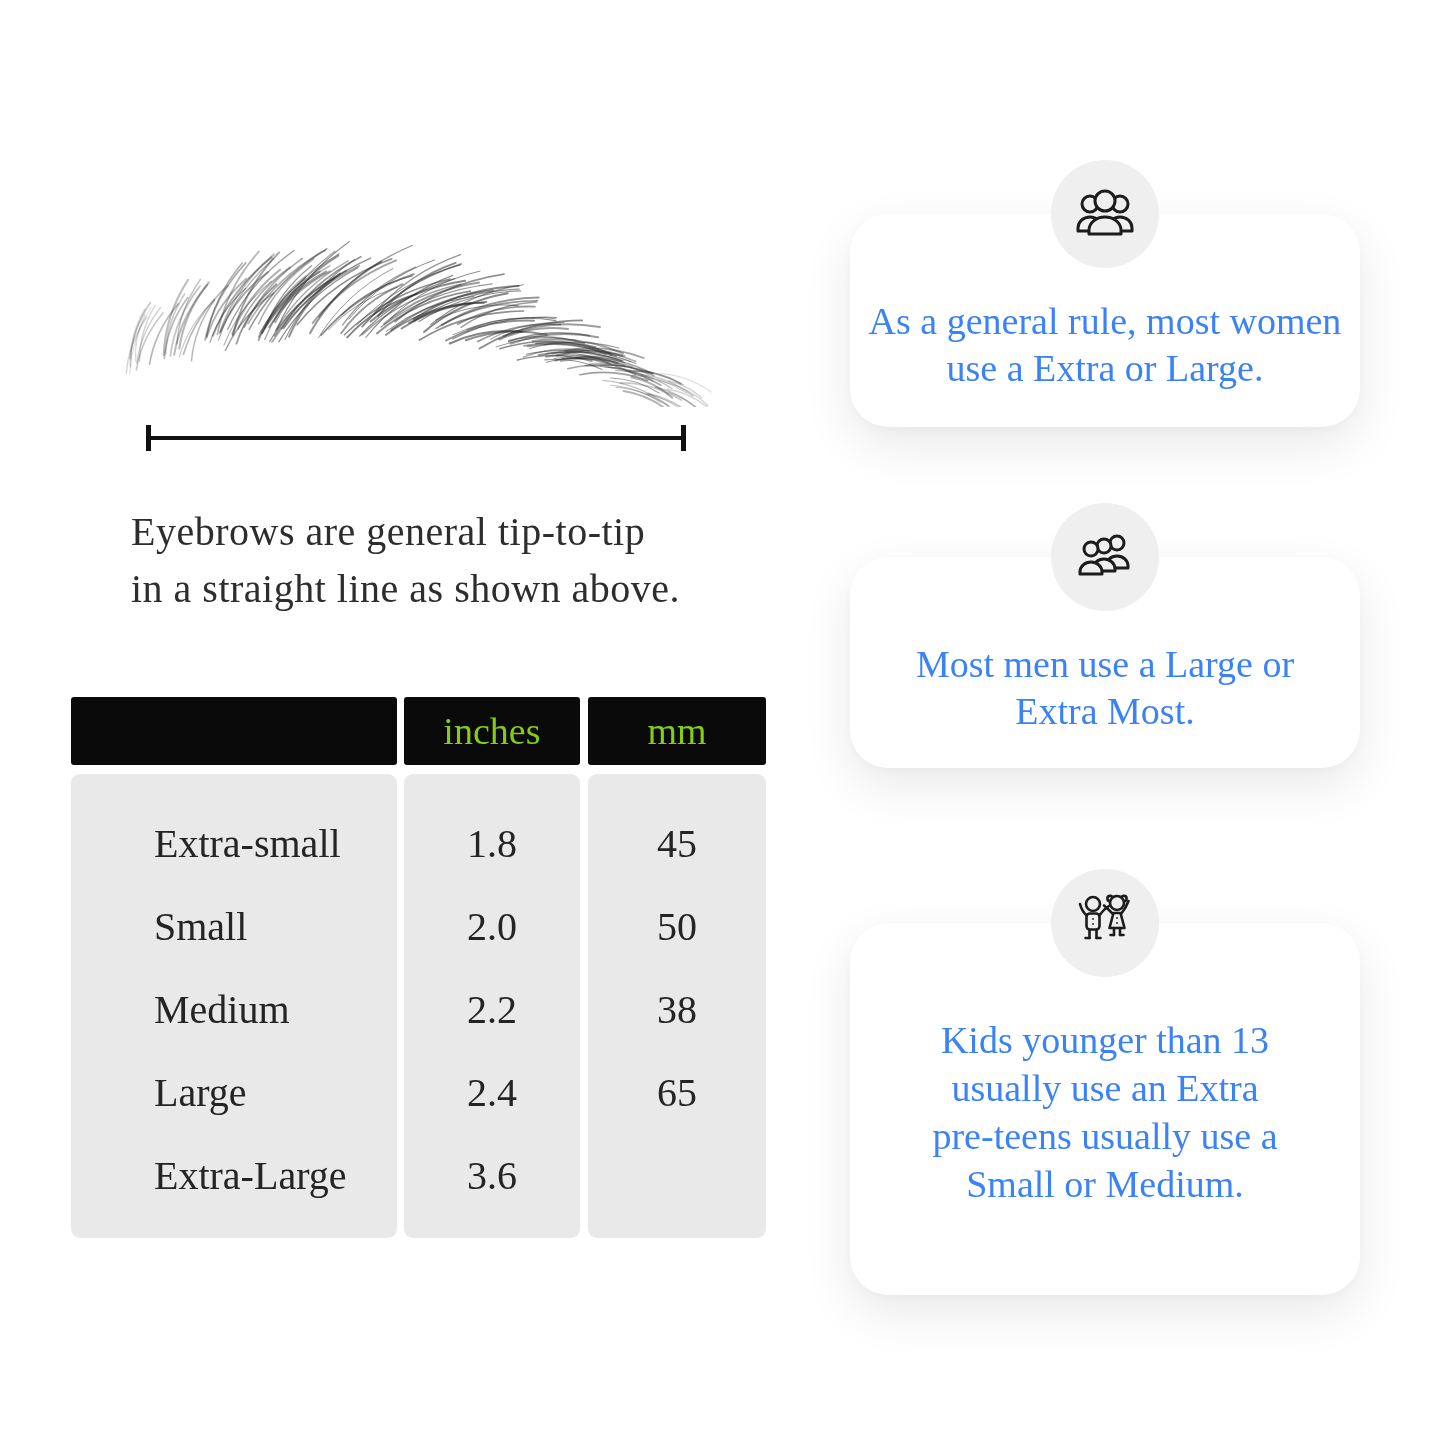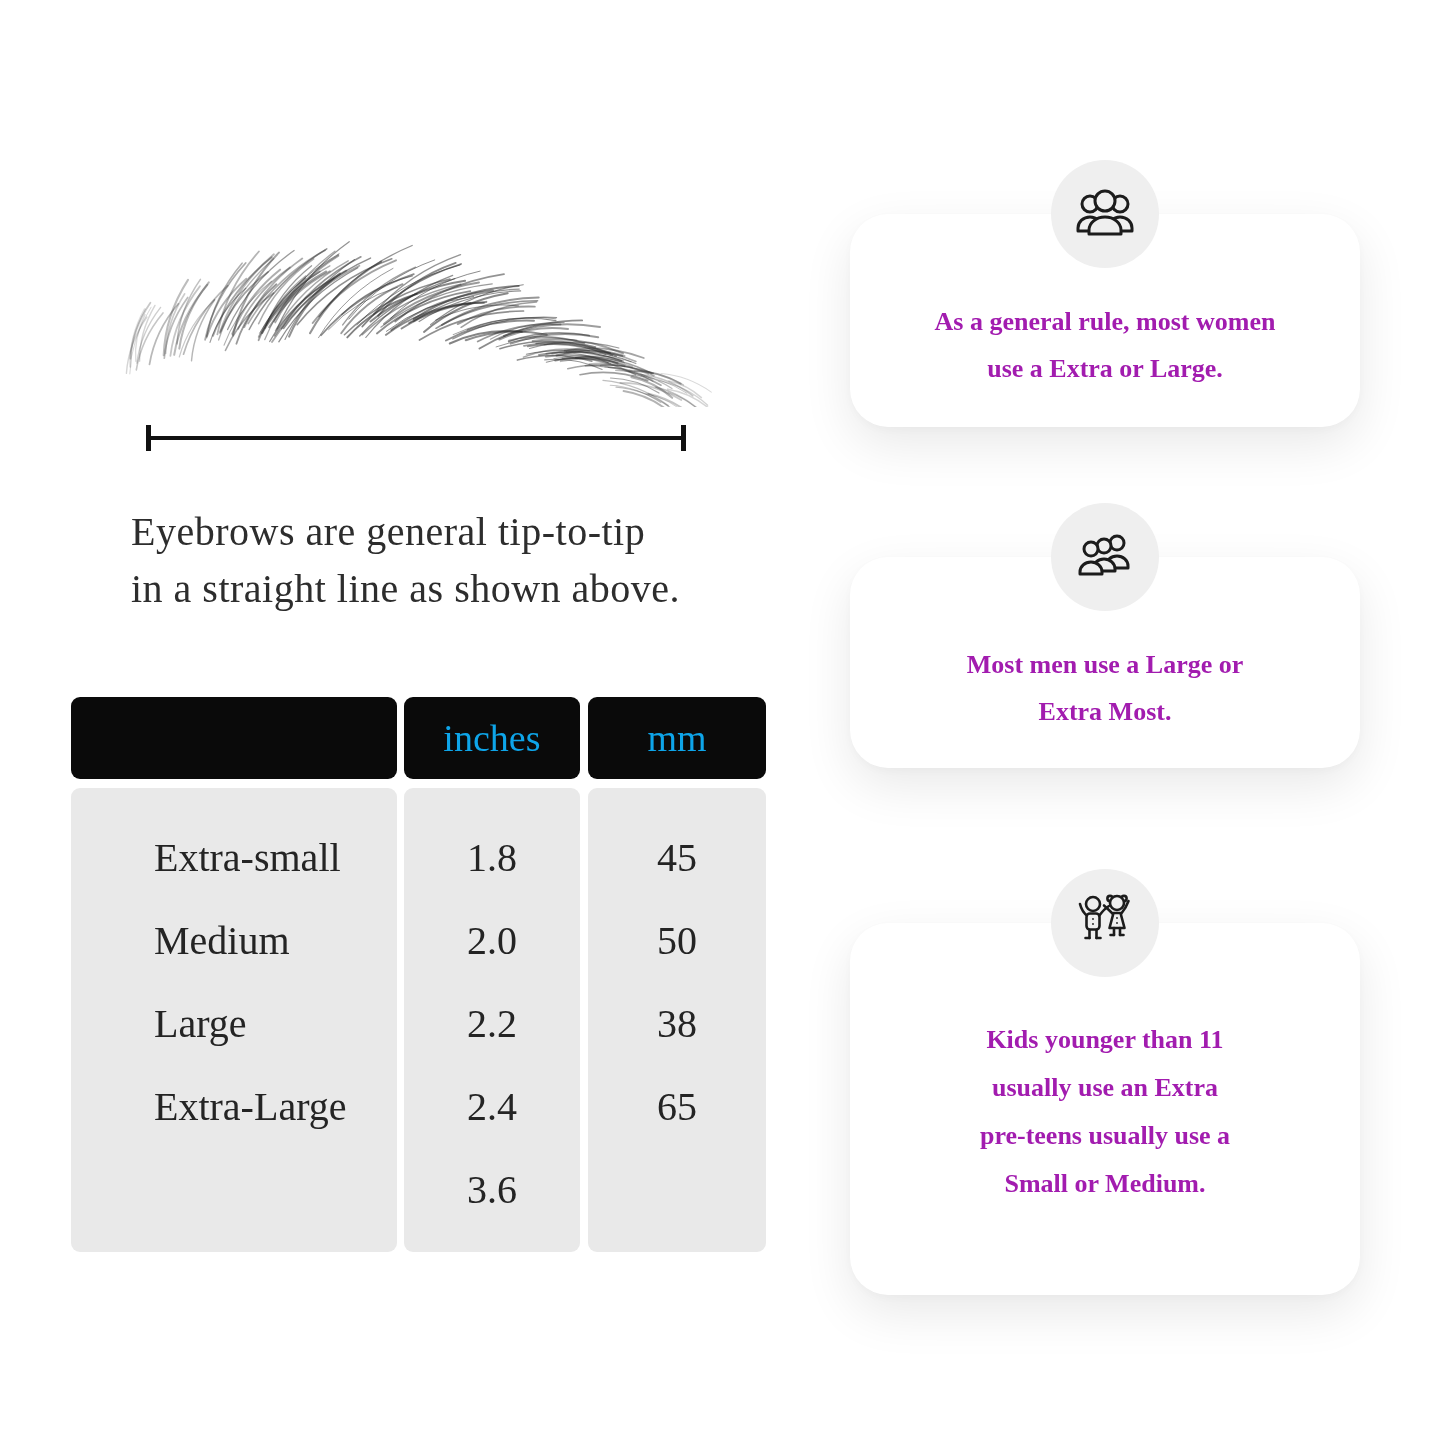--- a/index.html
+++ b/index.html
@@ -10,40 +10,40 @@
   
   .eyebrow{position:absolute;left:115px;top:232px;width:600px;height:175px;}
   .measure-line{position:absolute;left:146px;top:436px;width:540px;height:4px;background:#111;}
   .measure-tick{position:absolute;top:-11px;width:5px;height:26px;background:#111;}
   .measure-tick.left{left:0;}
   .measure-tick.right{right:0;}
   .caption{position:absolute;left:131px;top:503px;font-size:40px;line-height:57px;color:#2d2d2d;letter-spacing:.5px;}
   
   .size-table{position:absolute;left:71px;top:697px;width:695px;}
   .trow{display:flex;}
-  .hcell{height:82px;background:#0a0a0a;border-radius:9px;color:#0ea5e9;
+  .hcell{height:68px;background:#0a0a0a;border-radius:3px;color:#84cc16;
          display:flex;align-items:center;justify-content:center;font-size:38px;}
   .c1{width:326px;}
   .c2{width:177px;margin-left:7px;}
   .c3{width:178px;margin-left:8px;}
   .tbody{margin-top:9px;}
   .bcol{background:#e9e9e9;border-radius:9px;padding:28px 0 21px 0;}
   .bcell{height:83px;display:flex;align-items:center;font-size:40px;color:#242424;}
   .bcell.label{padding-left:83px;}
   .bcell.num{justify-content:center;}
   
   .card{position:absolute;left:850px;width:510px;background:#ffffff;border-radius:38px;
         box-shadow:0 3px 8px rgba(0,0,0,0.025), 0 18px 50px rgba(0,0,0,0.09);}
   .card.c-women{top:214px;height:213px;}
   .card.c-men{top:557px;height:211px;}
   .card.c-kids{top:923px;height:372px;}
   .badge{position:absolute;left:50%;top:-54px;transform:translateX(-50%);
          width:108px;height:108px;border-radius:50%;background:#efefef;
          display:flex;align-items:center;justify-content:center;}
-  .card-text{text-align:center;font-size:26px;color:#a21caf;font-weight:bold;}
+  .card-text{text-align:center;font-size:38px;color:#3b82f6;}
   .c-women .card-text,.c-men .card-text{padding-top:84px;line-height:47px;}
   .c-kids .card-text{padding-top:93px;line-height:48px;}
 </style>
 </head>
 <body>
 
 <div class="canvas">
 
   <svg class="eyebrow" viewBox="0 0 600 175" xmlns="http://www.w3.org/2000/svg">
     <g id="eyebrow-hairs" fill="none" stroke-linecap="round">
@@ -232,20 +232,21 @@
 
   <div class="size-table">
     <div class="trow">
       <div class="hcell c1"></div>
       <div class="hcell c2">inches</div>
       <div class="hcell c3">mm</div>
     </div>
     <div class="trow tbody">
       <div class="bcol c1">
         <div class="bcell label">Extra-small</div>
+        <div class="bcell label">Small</div>
         <div class="bcell label">Medium</div>
         <div class="bcell label">Large</div>
         <div class="bcell label">Extra-Large</div>
       </div>
       <div class="bcol c2">
         <div class="bcell num">1.8</div>
         <div class="bcell num">2.0</div>
         <div class="bcell num">2.2</div>
         <div class="bcell num">2.4</div>
         <div class="bcell num">3.6</div>
@@ -318,20 +319,20 @@
           <path d="M52 27 Q57 21 59.5 14"></path>
           <path d="M44.5 26 L40.5 41 H55.5 L51.5 26 Z" fill="#efefef"></path>
           <path d="M45 41 v7 M51 41 v7"></path>
           <path d="M45 48 h-3.5 M51 48 h3.5"></path>
           <circle cx="48" cy="31" r="0.9" fill="#1c1c1c" stroke="none"></circle>
           <circle cx="48" cy="36" r="0.9" fill="#1c1c1c" stroke="none"></circle>
         </g>
       </svg>
     </div>
     <div class="card-text">
-      <div>Kids younger than 11</div>
+      <div>Kids younger than 13</div>
       <div>usually use an Extra</div>
       <div>pre-teens usually use a</div>
       <div>Small or Medium.</div>
     </div>
   </div>
 
 </div>
 
 </body></html>

